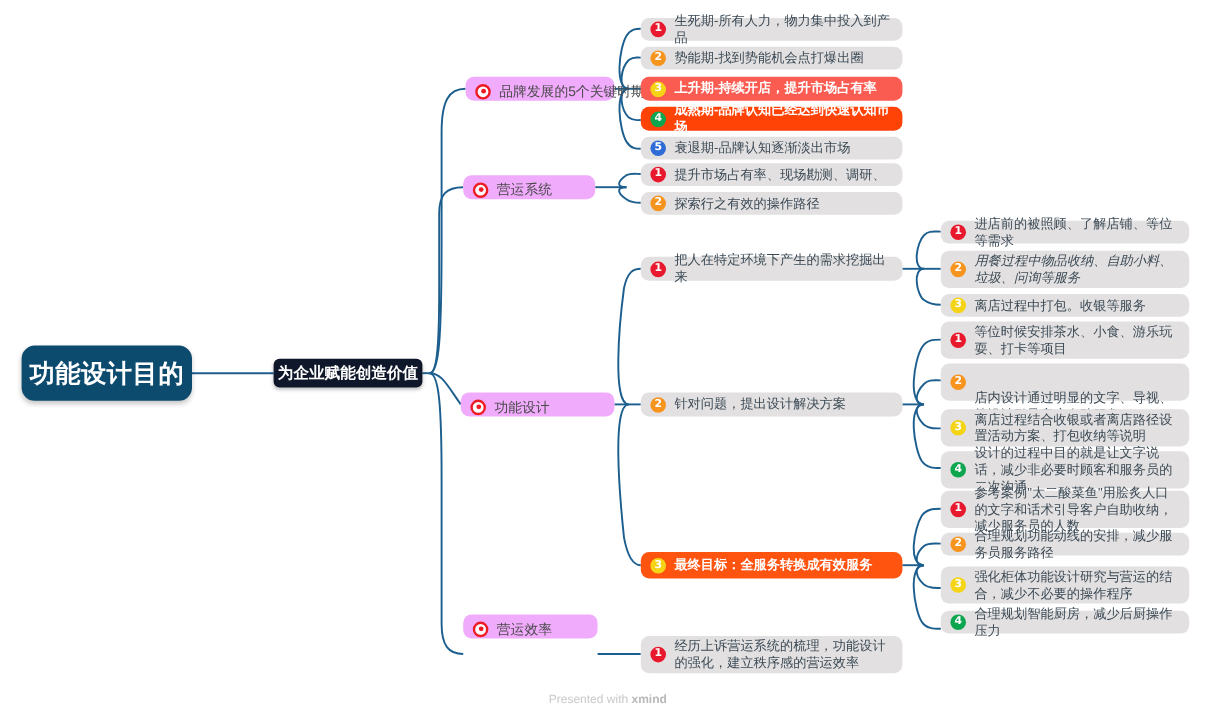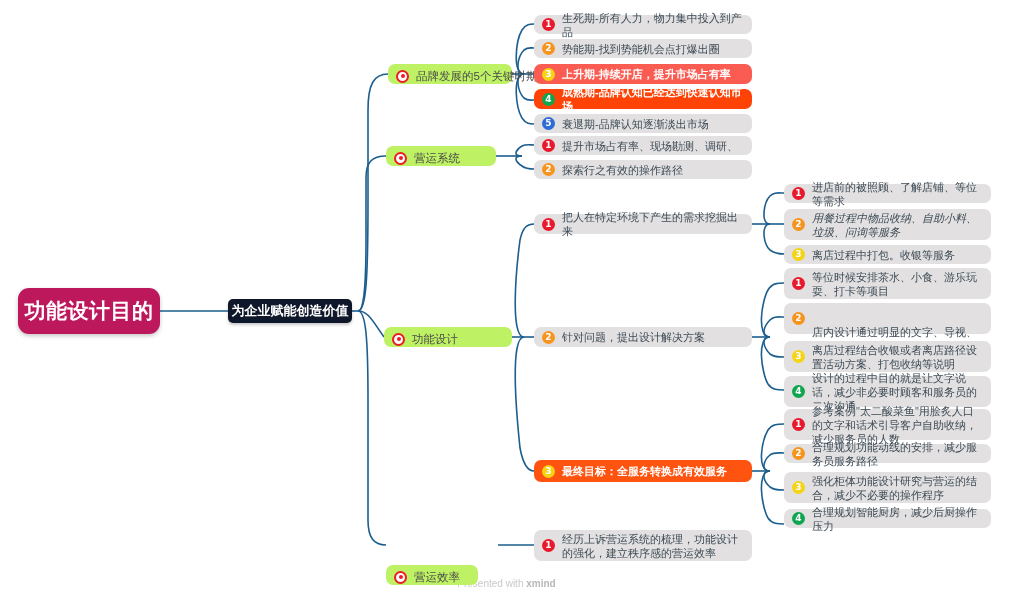--- a/index.html
+++ b/index.html
@@ -25,21 +25,21 @@
   
   .node {
     position: absolute;
     display: flex;
     align-items: center;
     border-radius: 7px;
     z-index: 5;
   }
 
   .root {
-    background: #be185d;
+    background: #0c4a6e;
     border-radius: 11px;
     box-shadow: 0 2px 4px rgba(0,0,0,.22);
     padding: 0 18px;
     justify-content: center;
   }
   .root .txt {
     color: #ffffff;
     font-size: 21px;
     font-weight: bold;
     letter-spacing: .5px;
@@ -54,21 +54,21 @@
     justify-content: center;
   }
   .level1 .txt {
     color: #ffffff;
     font-size: 13px;
     font-weight: bold;
     white-space: nowrap;
   }
 
   .level2 {
-    background: #bef264;
+    background: #f0abfc;
     padding: 8px 10px 4px 8px;
   }
   .level2 .txt {
     color: #4A4A4A;
     font-size: 11.5px;
     white-space: nowrap;
   }
 
   .leaf {
     background: #E2E0E0;
@@ -298,21 +298,21 @@
   </div>
   <div class="node leaf two-line" style="left:784px; top:472px; width:207px; height:31px;">
     <span class="num-badge nb3">3</span>
     <span class="txt" style="white-space:normal;">强化柜体功能设计研究与营运的结合，减少不必要的操作程序</span>
   </div>
   <div class="node leaf" style="left:784px; top:509px; width:207px; height:19px;">
     <span class="num-badge nb4">4</span>
     <span class="txt">合理规划智能厨房，减少后厨操作压力</span>
   </div>
 
-  <div class="node level2" style="left:386px; top:565px; width:92px; height:20px;font-family:Liberation Mono, monospace;">
+  <div class="node level2" style="left:386px; top:512px; width:112px; height:20px;font-family:Liberation Mono, monospace;">
     <span class="gear-mark"></span>
     <span class="txt">营运效率</span>
   </div>
   <div class="node leaf two-line" style="left:534px; top:530px; width:218px; height:31px;">
     <span class="num-badge nb1">1</span>
     <span class="txt" style="white-space:normal;">经历上诉营运系统的梳理，功能设计的强化，建立秩序感的营运效率</span>
   </div>
 
   <div class="footer" style="top:578px;">
     <span>Presented with </span><b>xmind</b>

